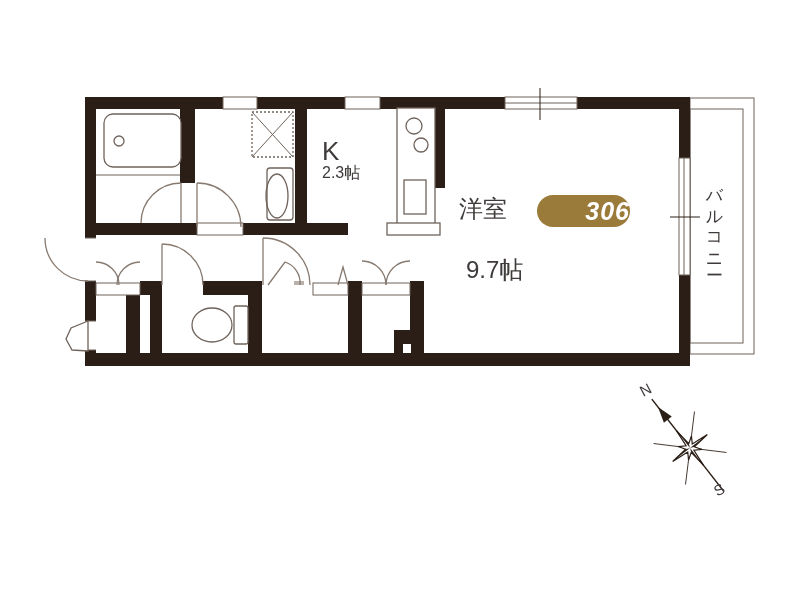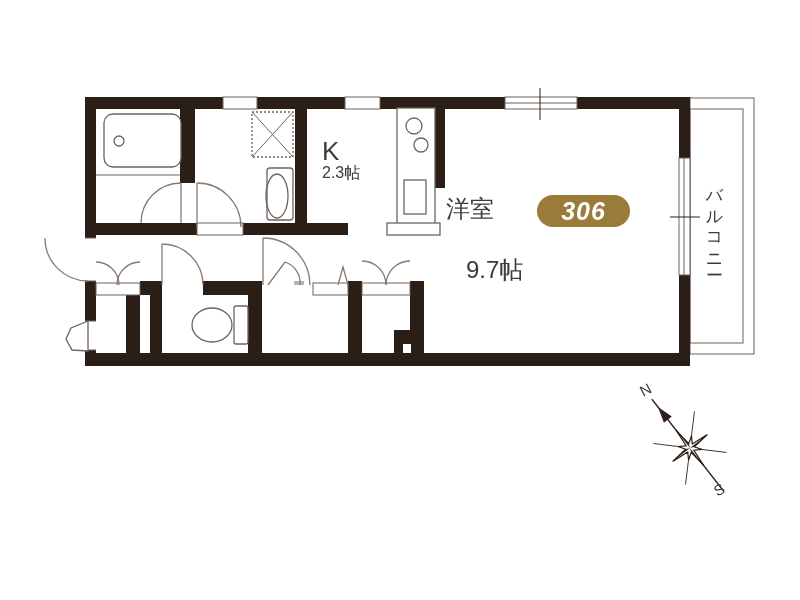--- a/index.html
+++ b/index.html
@@ -9,25 +9,25 @@
   .w{fill:#2b1e16;stroke:none;}
   .ln{fill:none;stroke:#877a70;stroke-width:1.3;}
   .fx{fill:#ffffff;stroke:#6f635b;stroke-width:1.3;}
   .fxl{fill:none;stroke:#6f635b;stroke-width:1.3;}
   .win{fill:#ffffff;stroke:#6f635b;stroke-width:1;}
   .cap{fill:none;stroke:#6f635b;stroke-width:1;}
   .dk{stroke:#2b1e16;}
   .lbl{position:absolute;white-space:nowrap;}
   #lbl-k{left:322px;top:136px;font-size:26px;}
   #lbl-k-size{left:316px;top:163px;font-size:16px;margin-left:6px;}
-  #lbl-room{left:446px;top:193px;font-size:24px;}
+  #lbl-room{left:459px;top:193px;font-size:24px;}
   #lbl-room-size{left:466px;top:224px;font-size:24px;margin-top:30px;}
   #badge{position:absolute;left:537px;top:195px;width:93px;height:32px;border-radius:16px;
          background:#9a7b3a;color:#fff;font-size:25px;font-weight:bold;font-style:italic;
-         text-align:center;line-height:32px;letter-spacing:1px;}
+         text-align:right;line-height:32px;letter-spacing:1px;}
   #lbl-balcony{left:703px;top:176px;writing-mode:vertical-rl;font-size:17px;letter-spacing:3px;}
   #lbl-n{left:640px;top:381px;font-size:15px;transform:rotate(-28deg);}
   #lbl-s{left:714px;top:481px;font-size:15px;transform:rotate(-28deg);}
 </style>
 </head>
 <body>
 
 <div id="stage">
 
 <svg id="plan-svg" width="800" height="600" viewBox="0 0 800 600">

